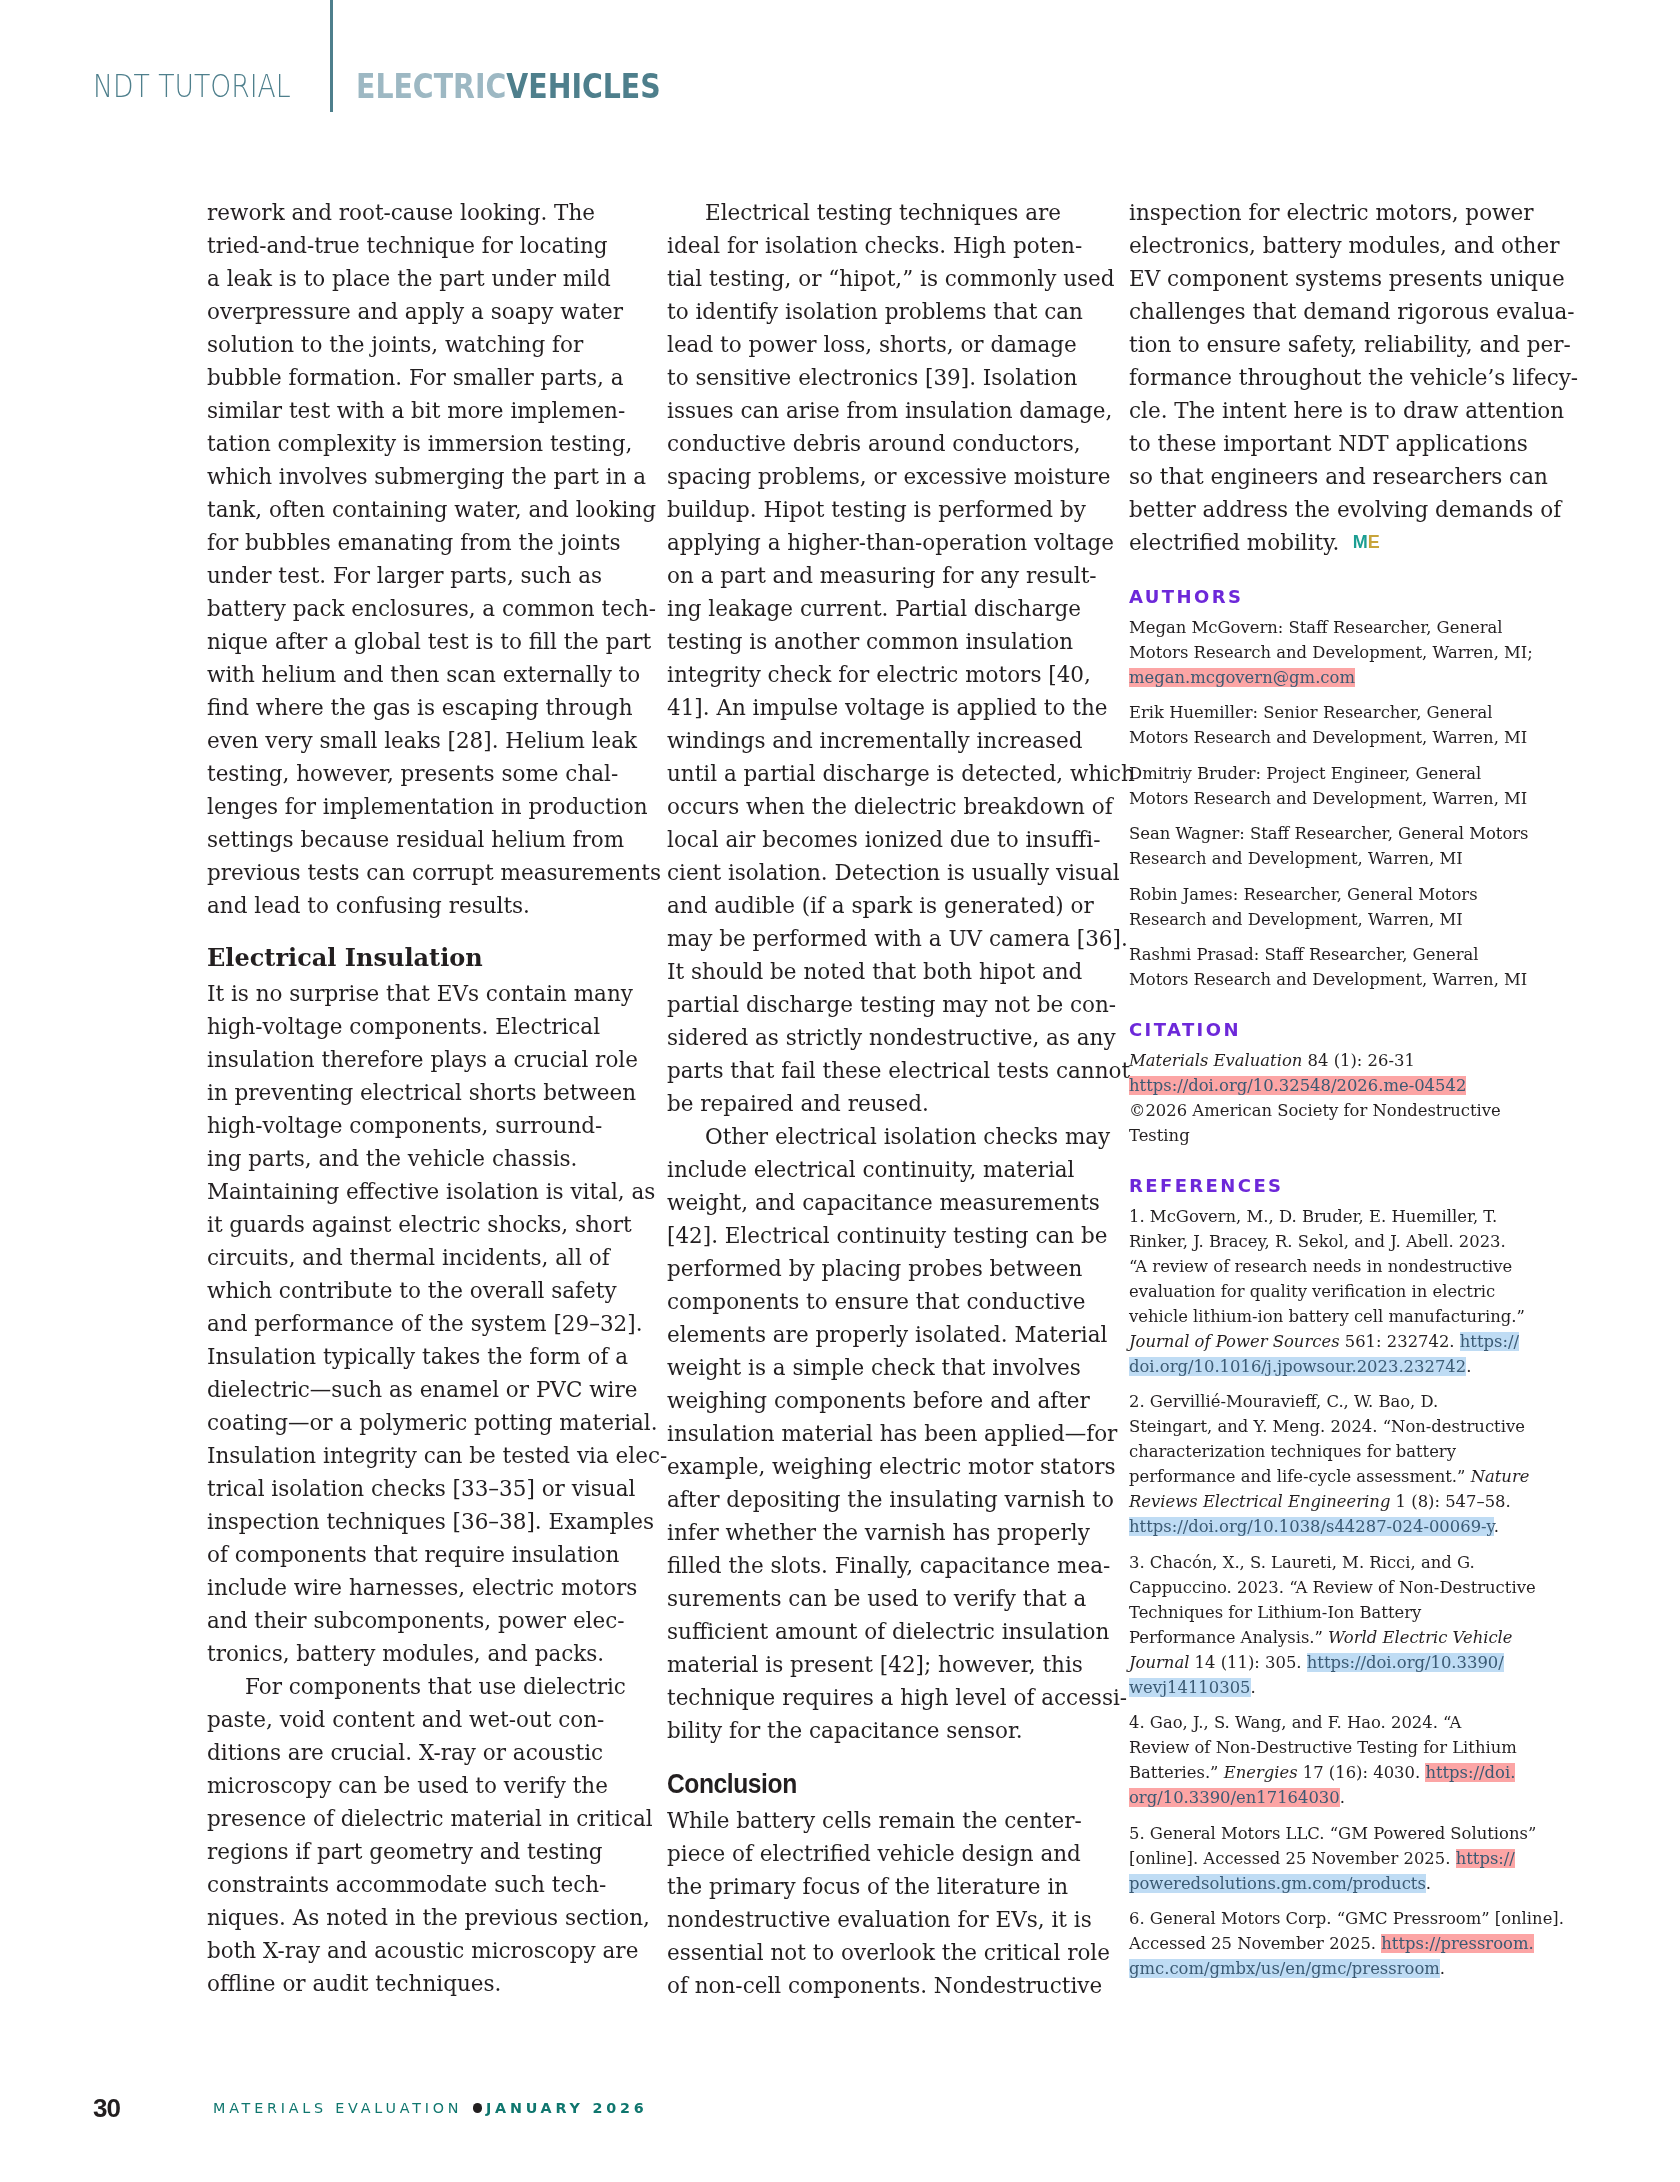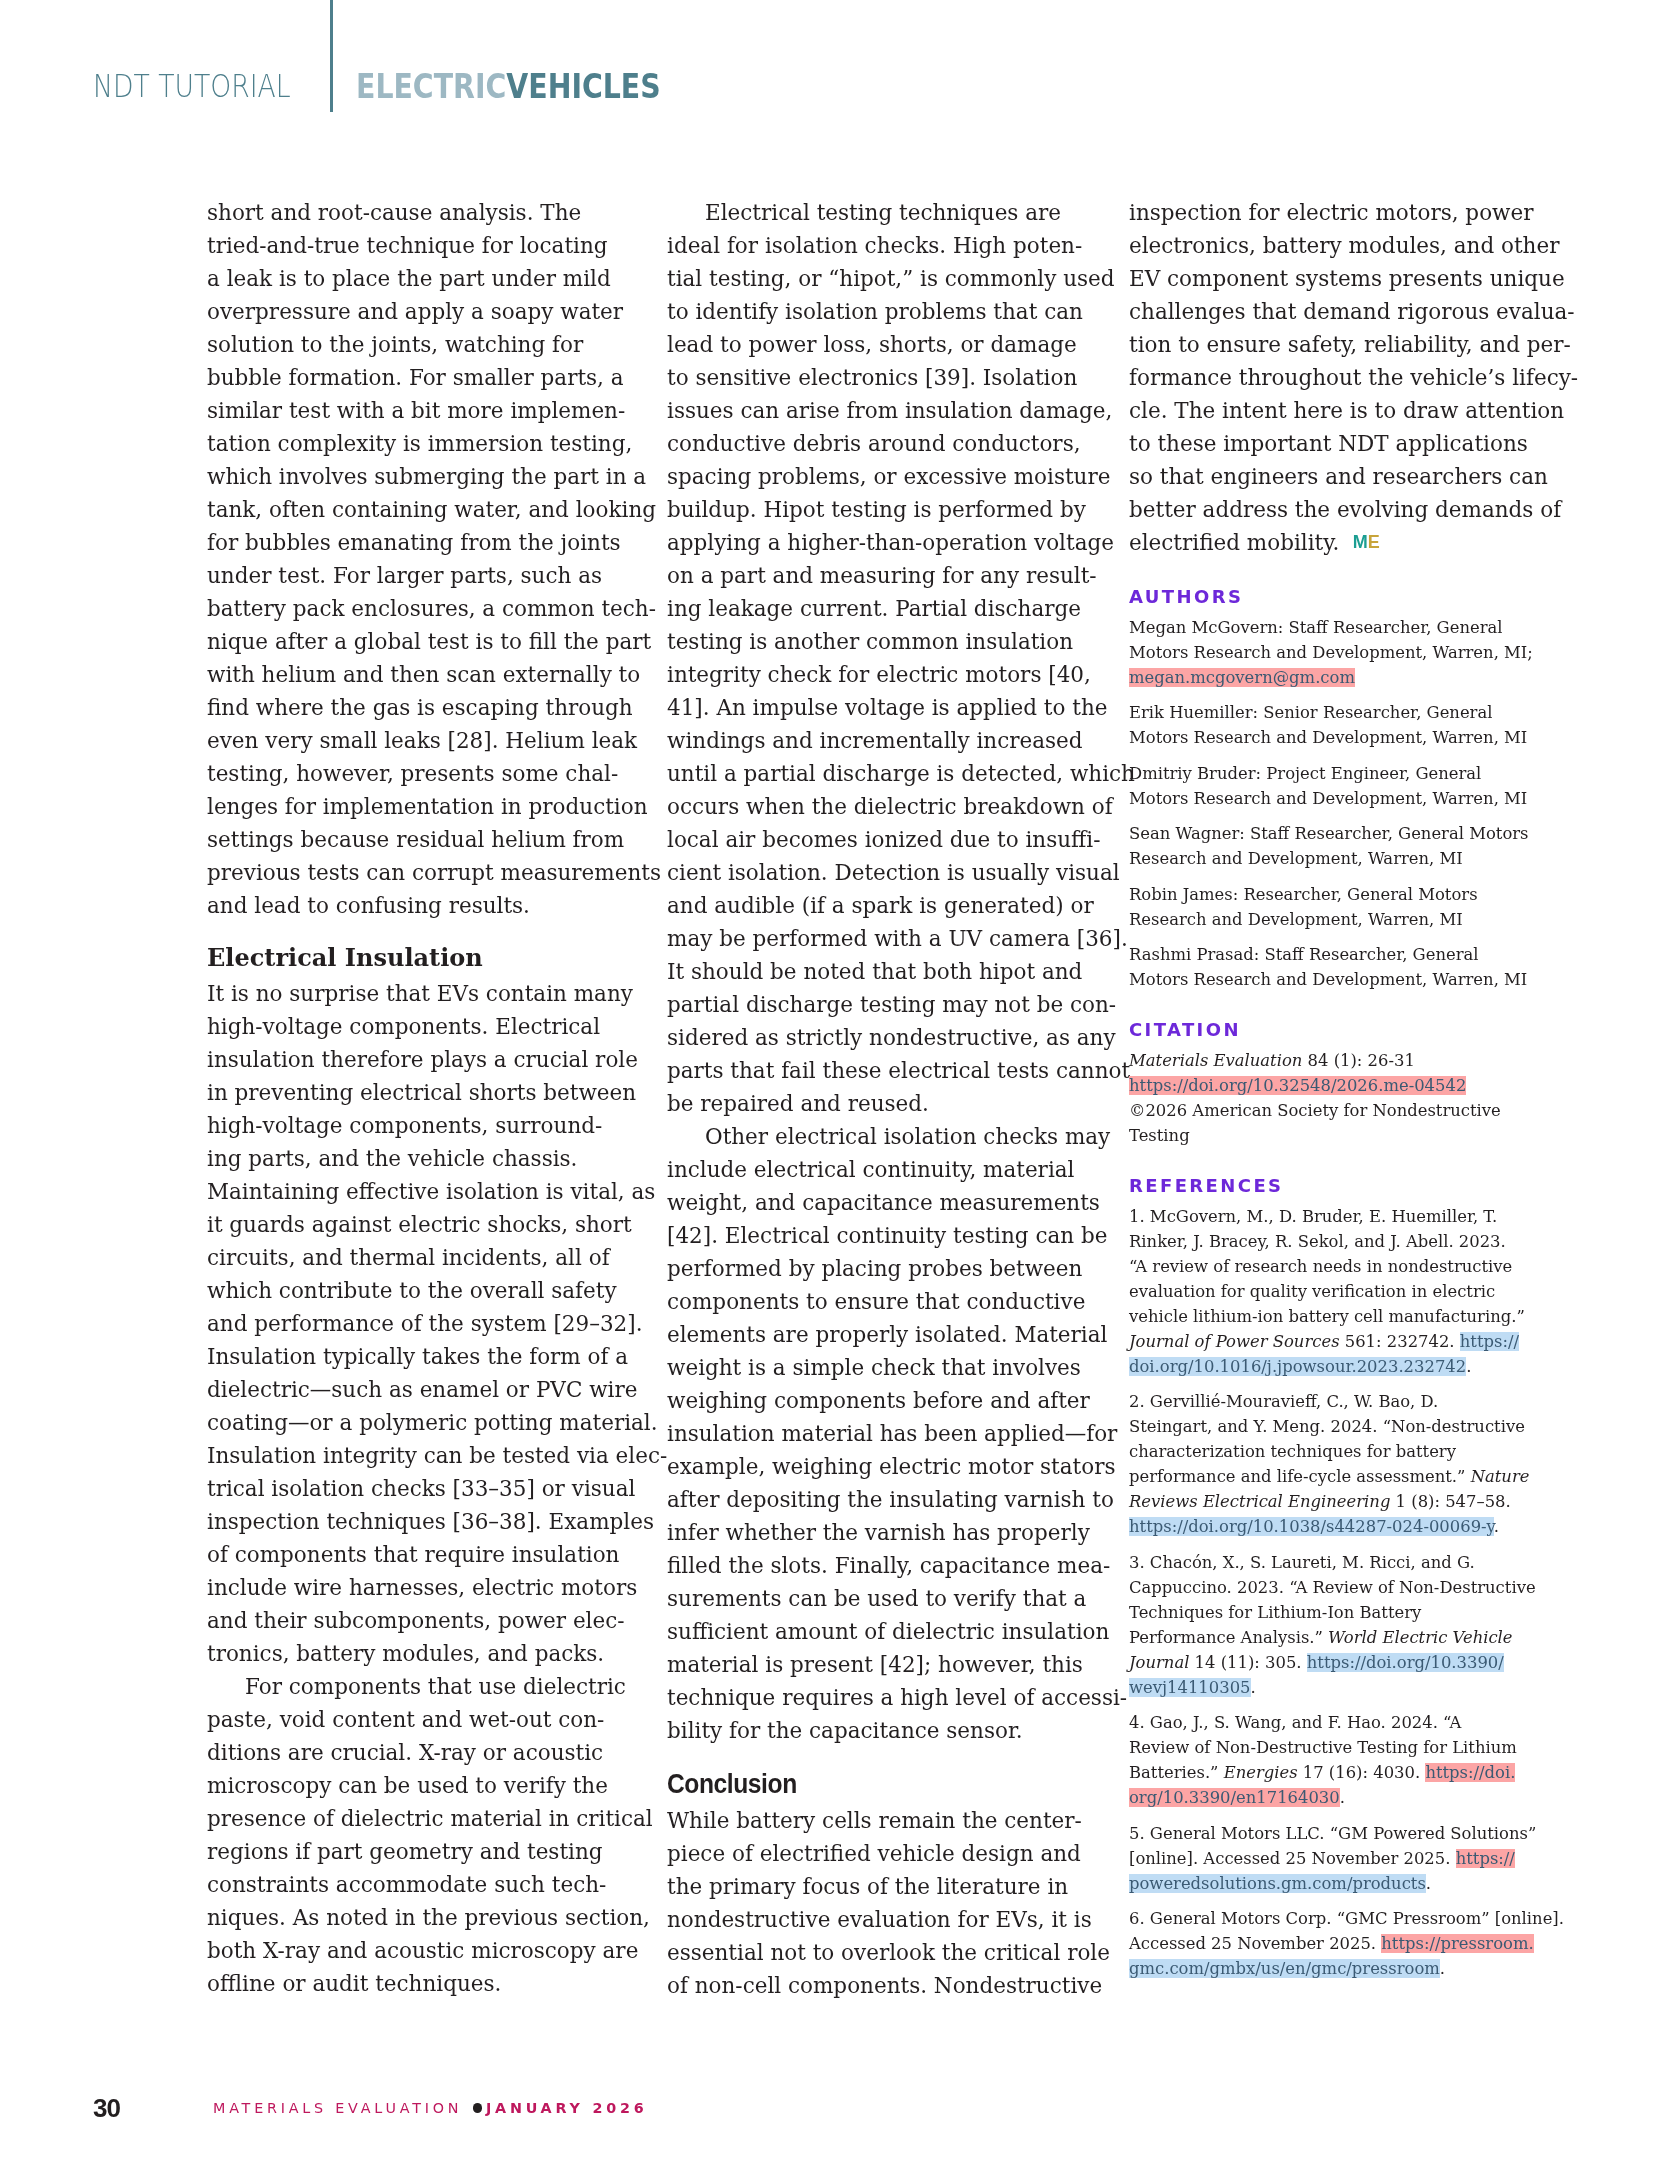--- a/index.html
+++ b/index.html
@@ -27,38 +27,38 @@
   .side { font-family: "DejaVu Serif", serif; font-size: 16.4px; line-height: 25px; color: #231f20; }
   .side .line { white-space: nowrap; }
   .side-block { margin-bottom: 10.5px; }
   .link { background: #fca5a5; color: #3b5a73; }
   .linkb { background: #bfdcf4; color: #3b5a73; }
   b { font-weight: normal; }
   i { font-style: italic; }
 
   .footer { position: absolute; top: 2093px; left: 0; width: 1552px; height: 38px; }
   .page-num { position: absolute; left: 93px; top: 0; font-family: "Liberation Sans", sans-serif; font-weight: bold; font-size: 26px; color: #231f20; letter-spacing: -1px; }
-  .footer-text { position: absolute; left: 213px; top: 6.7px; font-family: "DejaVu Sans", sans-serif; font-size: 14.3px; letter-spacing: 3.8px; color: #be185d; }
+  .footer-text { position: absolute; left: 213px; top: 6.7px; font-family: "DejaVu Sans", sans-serif; font-size: 14.3px; letter-spacing: 3.8px; color: #0f766e; }
   .footer-text .bold { font-weight: bold; }
   .bullet { display: inline-block; width: 9.6px; height: 9.6px; border-radius: 50%; background: #231f20; margin: 0 3.8px 1px 1.9px; vertical-align: middle; }
 </style>
 </head>
 <body>
 
 <div class="header">
   <div class="hdr-left">NDT TUTORIAL</div>
   <div class="hdr-rule"></div>
   <div class="hdr-right">
     <span class="light">ELECTRIC</span><span class="dark">VEHICLES</span>
   </div>
 </div>
 
 <div class="col col1">
   <div>
-      <span class="line">short and root-cause analysis. The</span>
+      <span class="line">rework and root-cause looking. The</span>
       <span class="line">tried-and-true technique for locating</span>
       <span class="line">a leak is to place the part under mild</span>
       <span class="line">overpressure and apply a soapy water</span>
       <span class="line">solution to the joints, watching for</span>
       <span class="line">bubble formation. For smaller parts, a</span>
       <span class="line">similar test with a bit more implemen-</span>
       <span class="line">tation complexity is immersion testing,</span>
       <span class="line">which involves submerging the part in a</span>
       <span class="line">tank, often containing water, and looking</span>
       <span class="line">for bubbles emanating from the joints</span>

